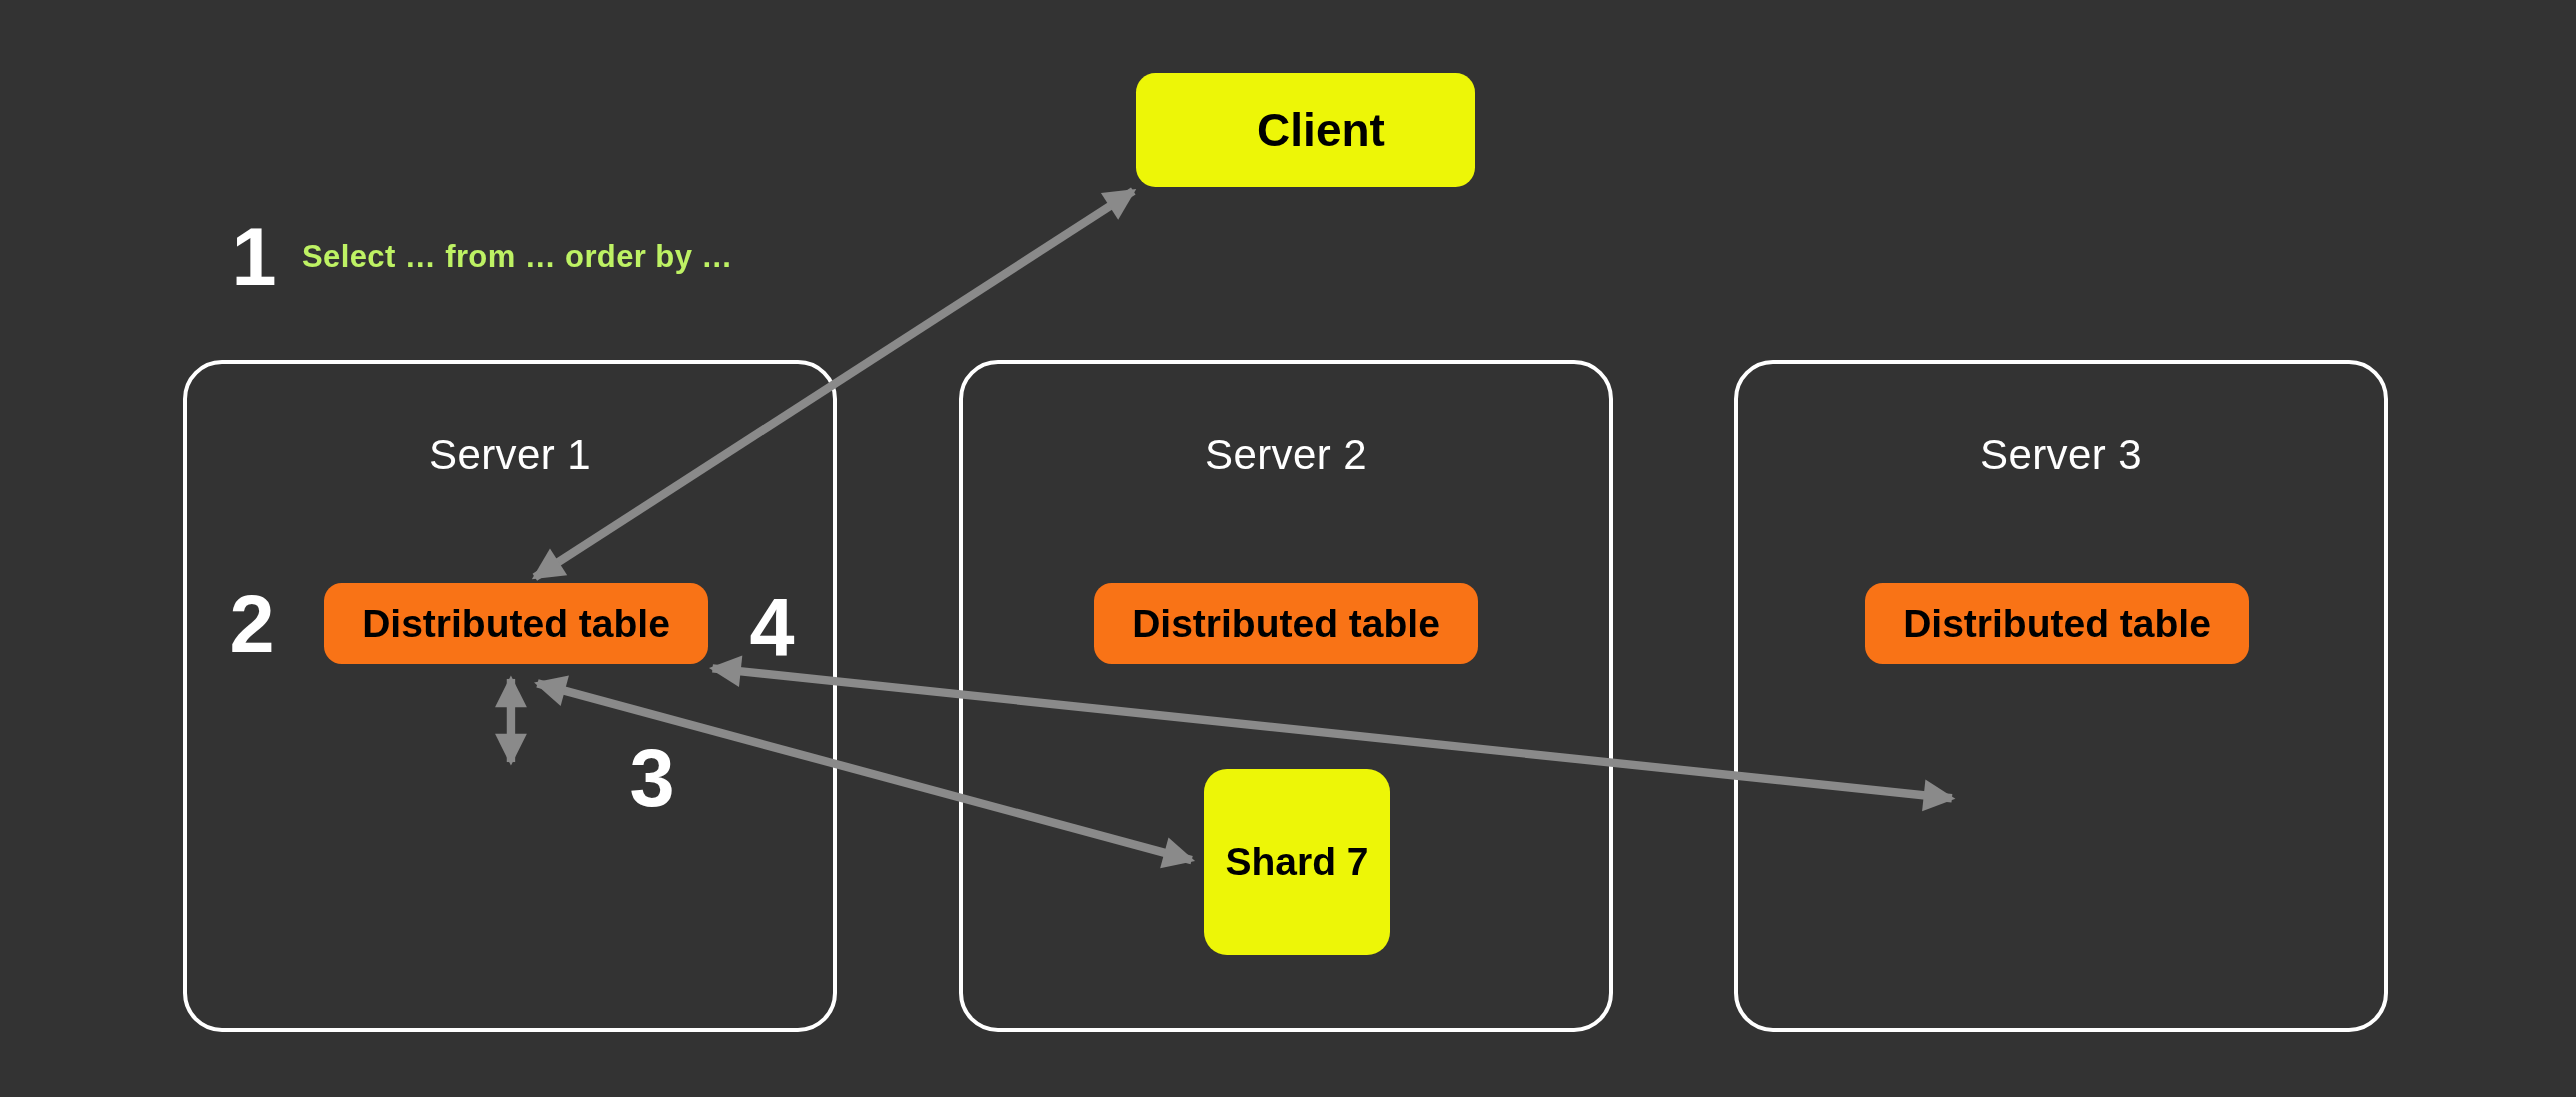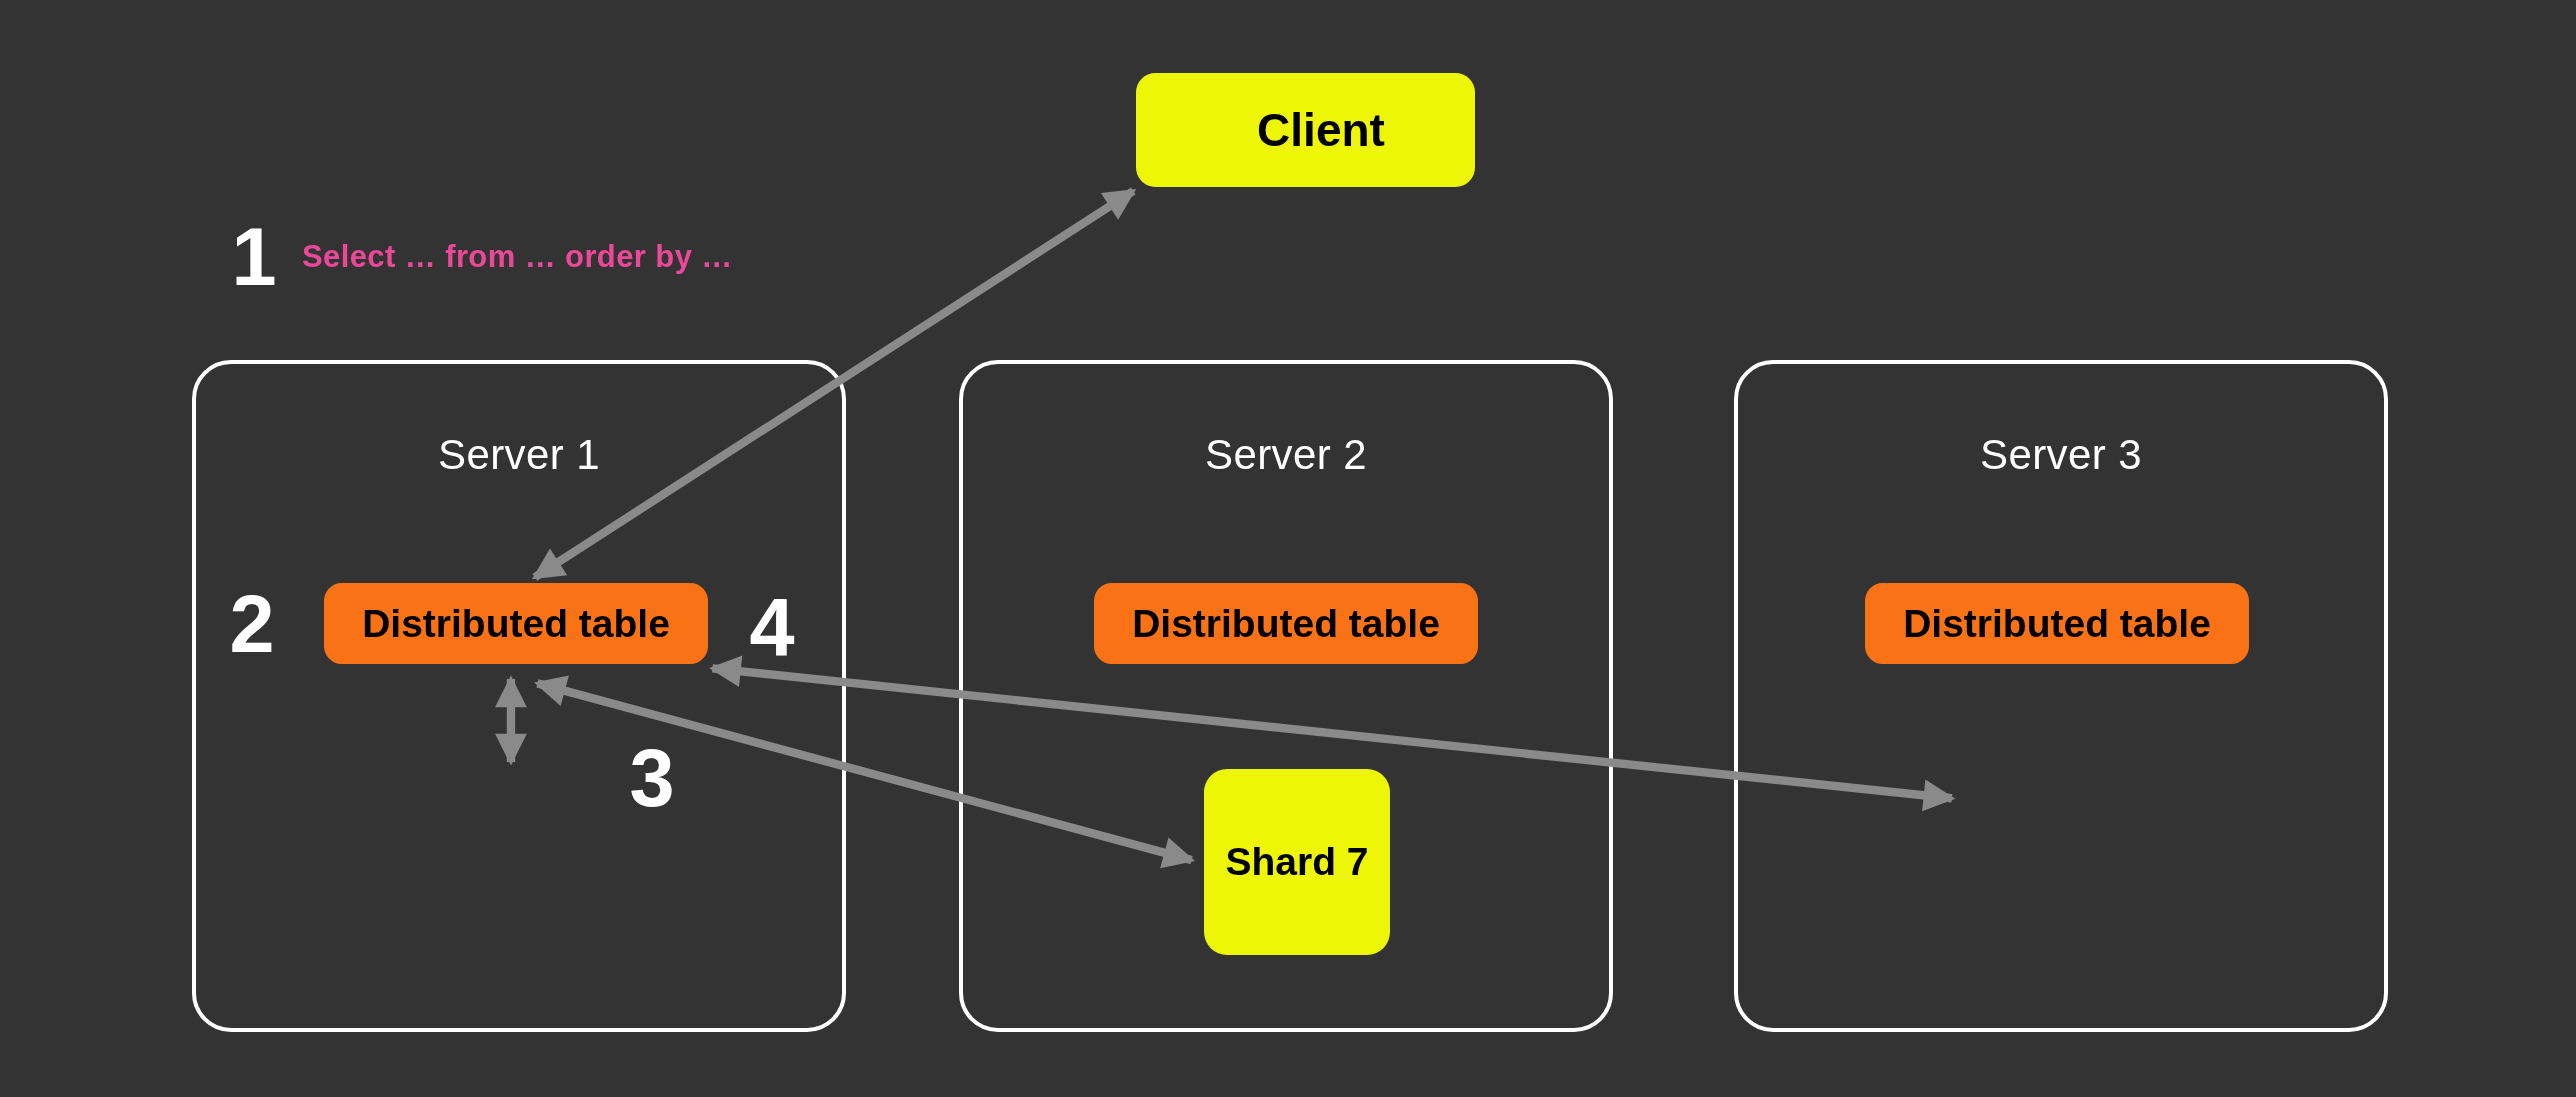--- a/index.html
+++ b/index.html
@@ -98,38 +98,38 @@
   #step2-number { left: 208px; top: 580px; }
   #step3-number { left: 608px; top: 734px; }
   #step4-number { left: 728px; top: 583px; }
 
   .annotation {
     position: absolute;
     left: 302px; top: 235px;
     height: 44px;
     display: flex;
     align-items: center;
-    color: #ec4899;
+    color: #bef264;
     font-size: 31px;
     font-weight: 700;
     letter-spacing: 0.4px;
   }
 
   .arrow-line {
     stroke: #8a8a8a;
     stroke-width: 9.5;
     fill: none;
   }
 </style>
 </head>
 <body>
 
 <div id="canvas">
 
-  <div class="server" style="left:192px">
+  <div class="server" style="left:183px">
     <div class="server-title">Server 1</div>
   </div>
   <div class="server" style="left:959px">
     <div class="server-title">Server 2</div>
   </div>
   <div class="server" style="left:1734px">
     <div class="server-title">Server 3</div>
   </div>
 
   <svg id="arrow-layer" viewBox="0 0 2914 1242" xmlns="http://www.w3.org/2000/svg">

